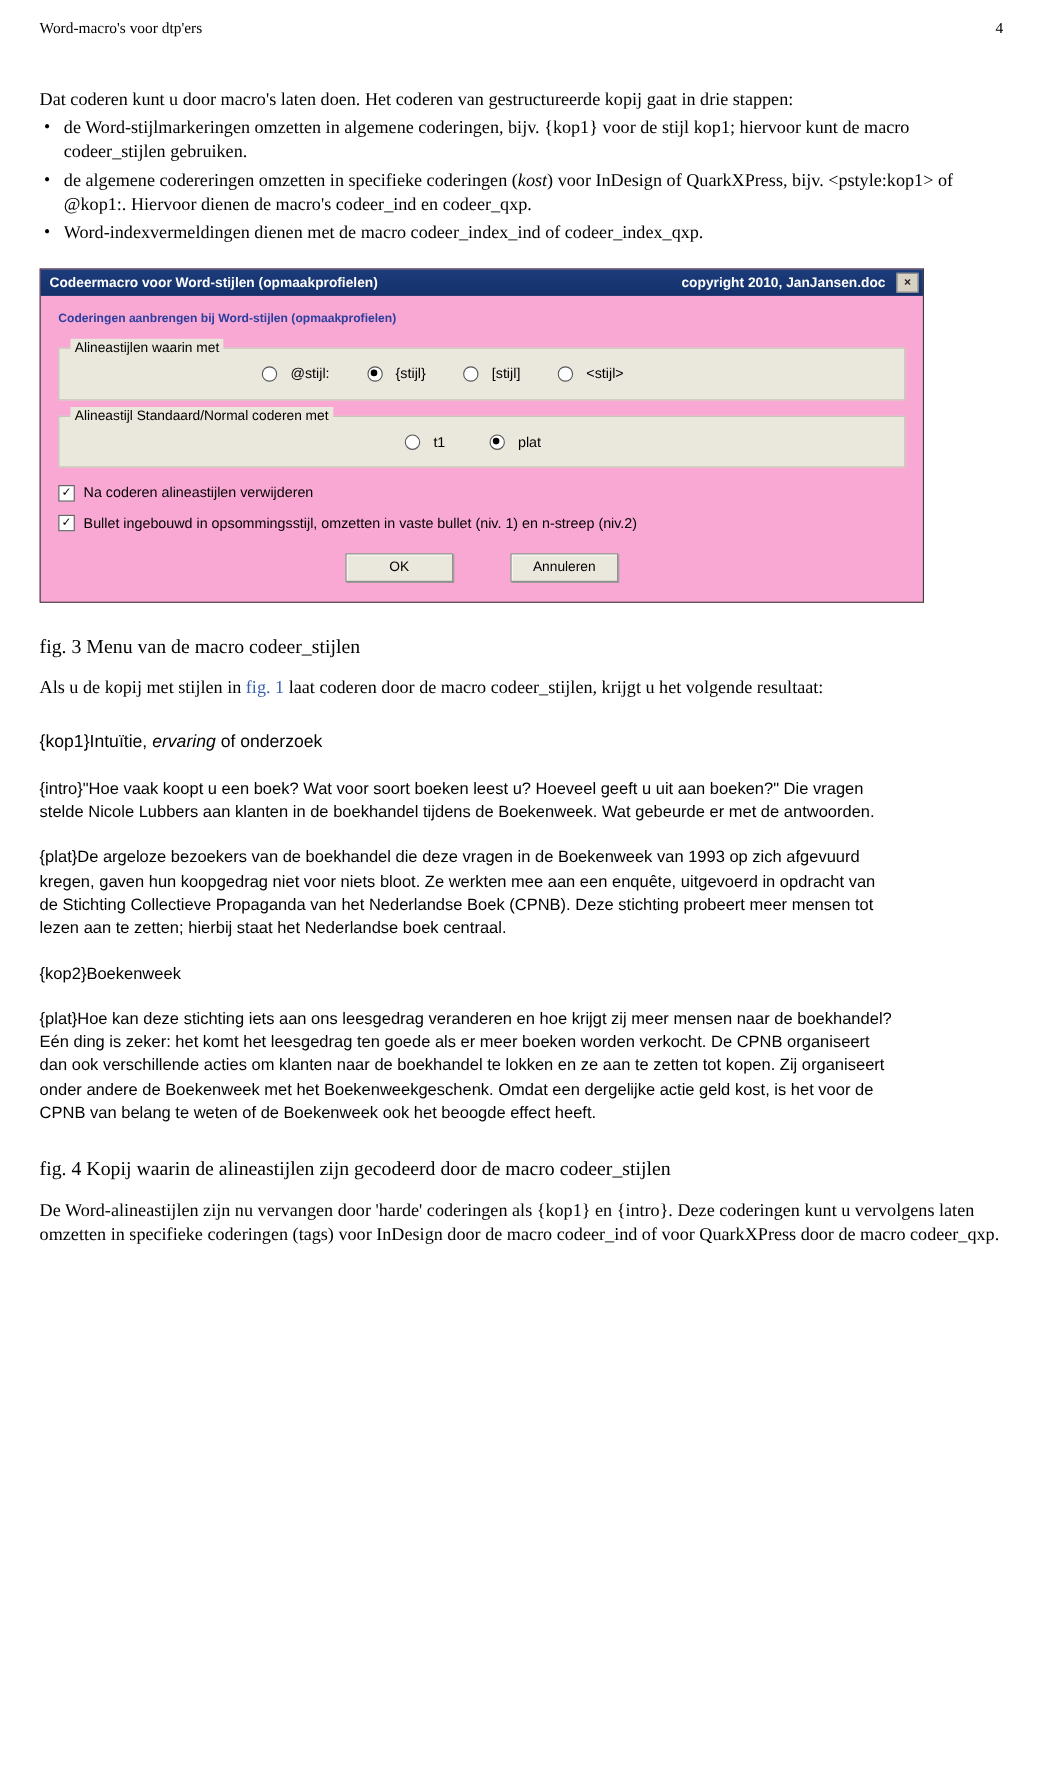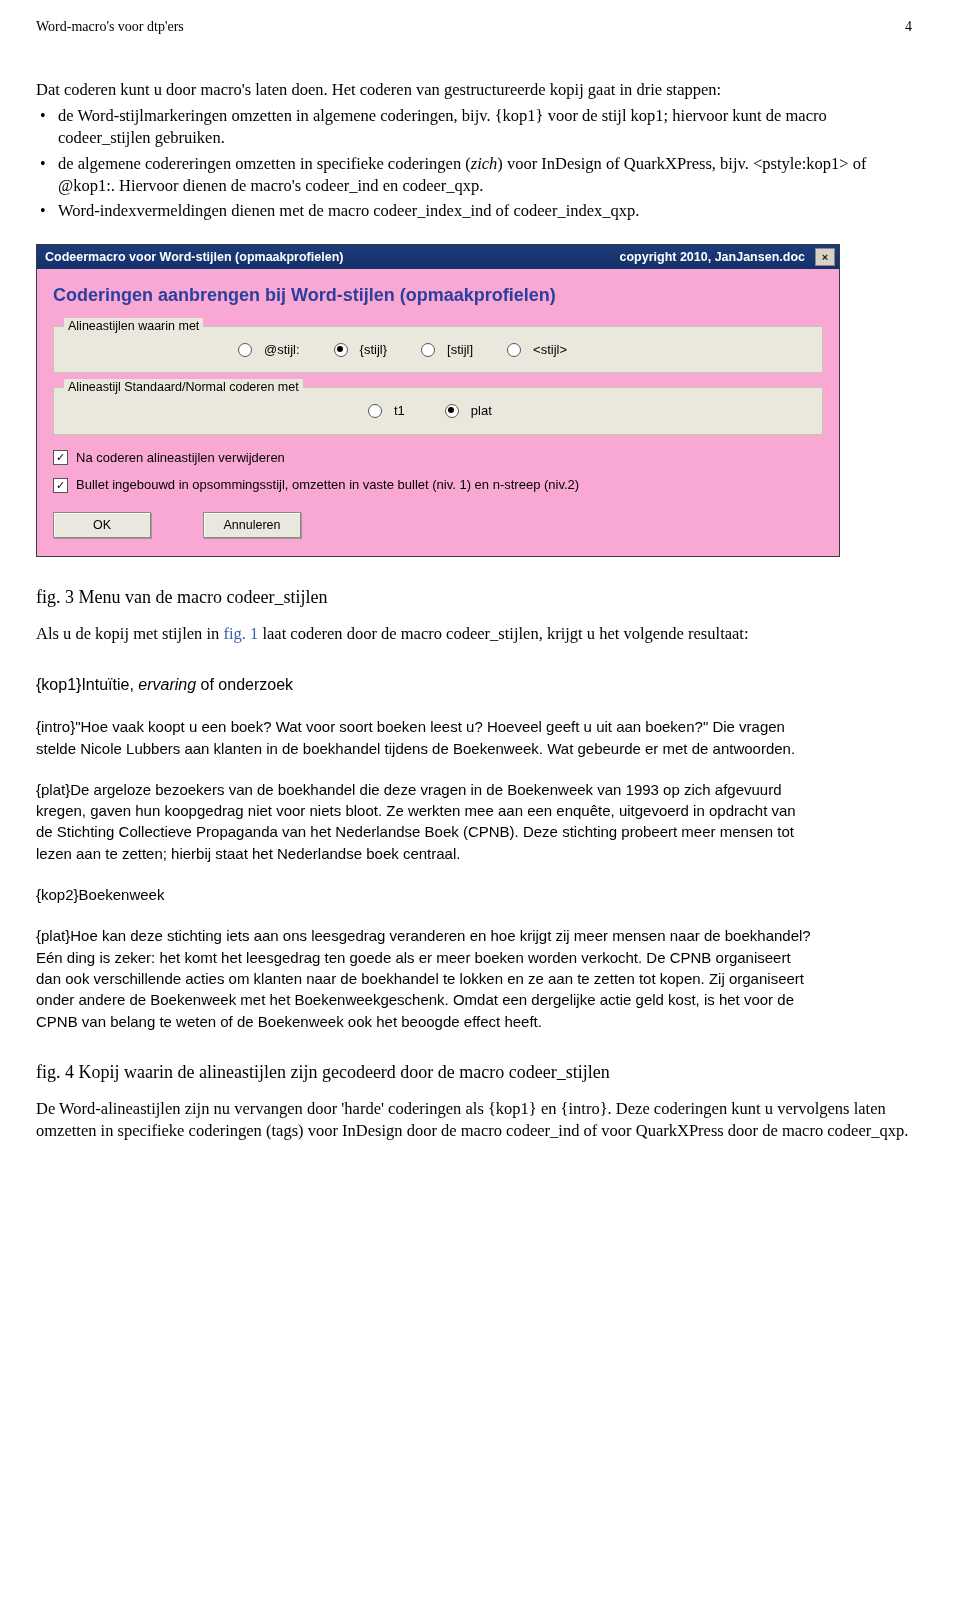--- a/index.html
+++ b/index.html
@@ -12,32 +12,32 @@
   .bullets li::before{content:"•";position:absolute;left:4px;top:0;font-size:16px;}
   .ital{font-style:italic;}
   .link{color:#3a5fae;}
   .figure-caption{font-size:18px;margin:28px 0 14px 0;}
   
   .dialog{margin:22px 0 0 0;width:802px;font-family:Tahoma,Arial,sans-serif;font-size:13px;color:#000;border:1px solid #3a3a3a;background:#f9a8d4;}
   .titlebar{display:flex;align-items:center;background:linear-gradient(#1c3c7a,#13306a);color:#fff;font-weight:bold;height:24px;padding:0 4px 0 8px;font-size:12.5px;}
   .titlebar .spacer{flex:1;}
   .closebtn{width:18px;height:16px;background:#d7d2c4;border:1px solid #888;display:flex;align-items:center;justify-content:center;font-family:Arial,sans-serif;font-size:11px;font-weight:bold;color:#222;}
   .dlgbody{padding:14px 16px 18px 16px;}
-  .dlghead{color:#2a3f9e;font-weight:bold;font-size:18px;margin-bottom:18px;}
+  .dlghead{color:#2a3f9e;font-weight:bold;font-size:11px;margin-bottom:18px;}
   .group{border:1px solid #c6c2b4;padding:14px 14px 14px 14px;margin-bottom:14px;position:relative;background:#eae7dc;}
   .group .legend{position:absolute;top:-9px;left:10px;background:#eae7dc;padding:0 4px;font-size:12.5px;color:#000;}
   .radios{display:flex;gap:34px;align-items:center;margin-left:170px;}
   .radios.short{margin-left:300px;gap:40px;}
   .radio{display:flex;align-items:center;gap:12px;}
   .radio .circ{width:12px;height:12px;border:1px solid #555;border-radius:50%;background:#fff;position:relative;}
   .radio.sel .circ::after{content:"";position:absolute;top:2px;left:2px;width:6px;height:6px;border-radius:50%;background:#000;}
   .checks{margin-top:4px;}
   .check{display:flex;align-items:center;gap:8px;margin-bottom:10px;}
   .check .box{width:13px;height:13px;border:1px solid #555;background:#fff;display:flex;align-items:center;justify-content:center;font-size:11px;line-height:1;}
-  .btnrow{display:flex;gap:52px;margin-top:18px;}
+  .btnrow{display:flex;gap:52px;margin-top:18px;justify-content:center;}
   .btn{min-width:96px;height:24px;background:#eae7dc;border:1px solid #888;box-shadow:inset 1px 1px 0 #fff, 1px 1px 0 #999;display:flex;align-items:center;justify-content:center;font-size:12.5px;}
   
   .sample{font-family:Tahoma,Arial,sans-serif;font-size:15px;line-height:1.42;color:#000;margin:28px 0 0 0;width:780px;}
   .sample p{margin:0 0 20px 0;}
   .sample .kop{font-size:16px;}
 </style>
 </head>
 <body>
 <div class="page">
 
@@ -46,21 +46,21 @@
   <span>4</span>
 </div>
 
 <p class="para">Dat coderen kunt u door macro's laten doen. Het coderen van gestructureerde kopij gaat in drie stappen:</p>
 
 <ul class="bullets">
   <li>
     <span>de Word-stijlmarkeringen omzetten in algemene coderingen, bijv. {kop1} voor de stijl kop1; hiervoor kunt de macro codeer_stijlen gebruiken.</span>
   </li>
   <li>
-    <span>de algemene codereringen omzetten in specifieke coderingen (<span class="ital">zich</span>) voor InDesign of QuarkXPress, bijv. &lt;pstyle:kop1&gt; of @kop1:. Hiervoor dienen de macro's codeer_ind en codeer_qxp.</span>
+    <span>de algemene codereringen omzetten in specifieke coderingen (<span class="ital">kost</span>) voor InDesign of QuarkXPress, bijv. &lt;pstyle:kop1&gt; of @kop1:. Hiervoor dienen de macro's codeer_ind en codeer_qxp.</span>
   </li>
   <li>
     <span>Word-indexvermeldingen dienen met de macro codeer_index_ind of codeer_index_qxp.</span>
   </li>
 </ul>
 
 <div class="dialog">
   <div class="titlebar">
     <span>Codeermacro voor Word-stijlen (opmaakprofielen)</span>
     <span class="spacer"></span>

